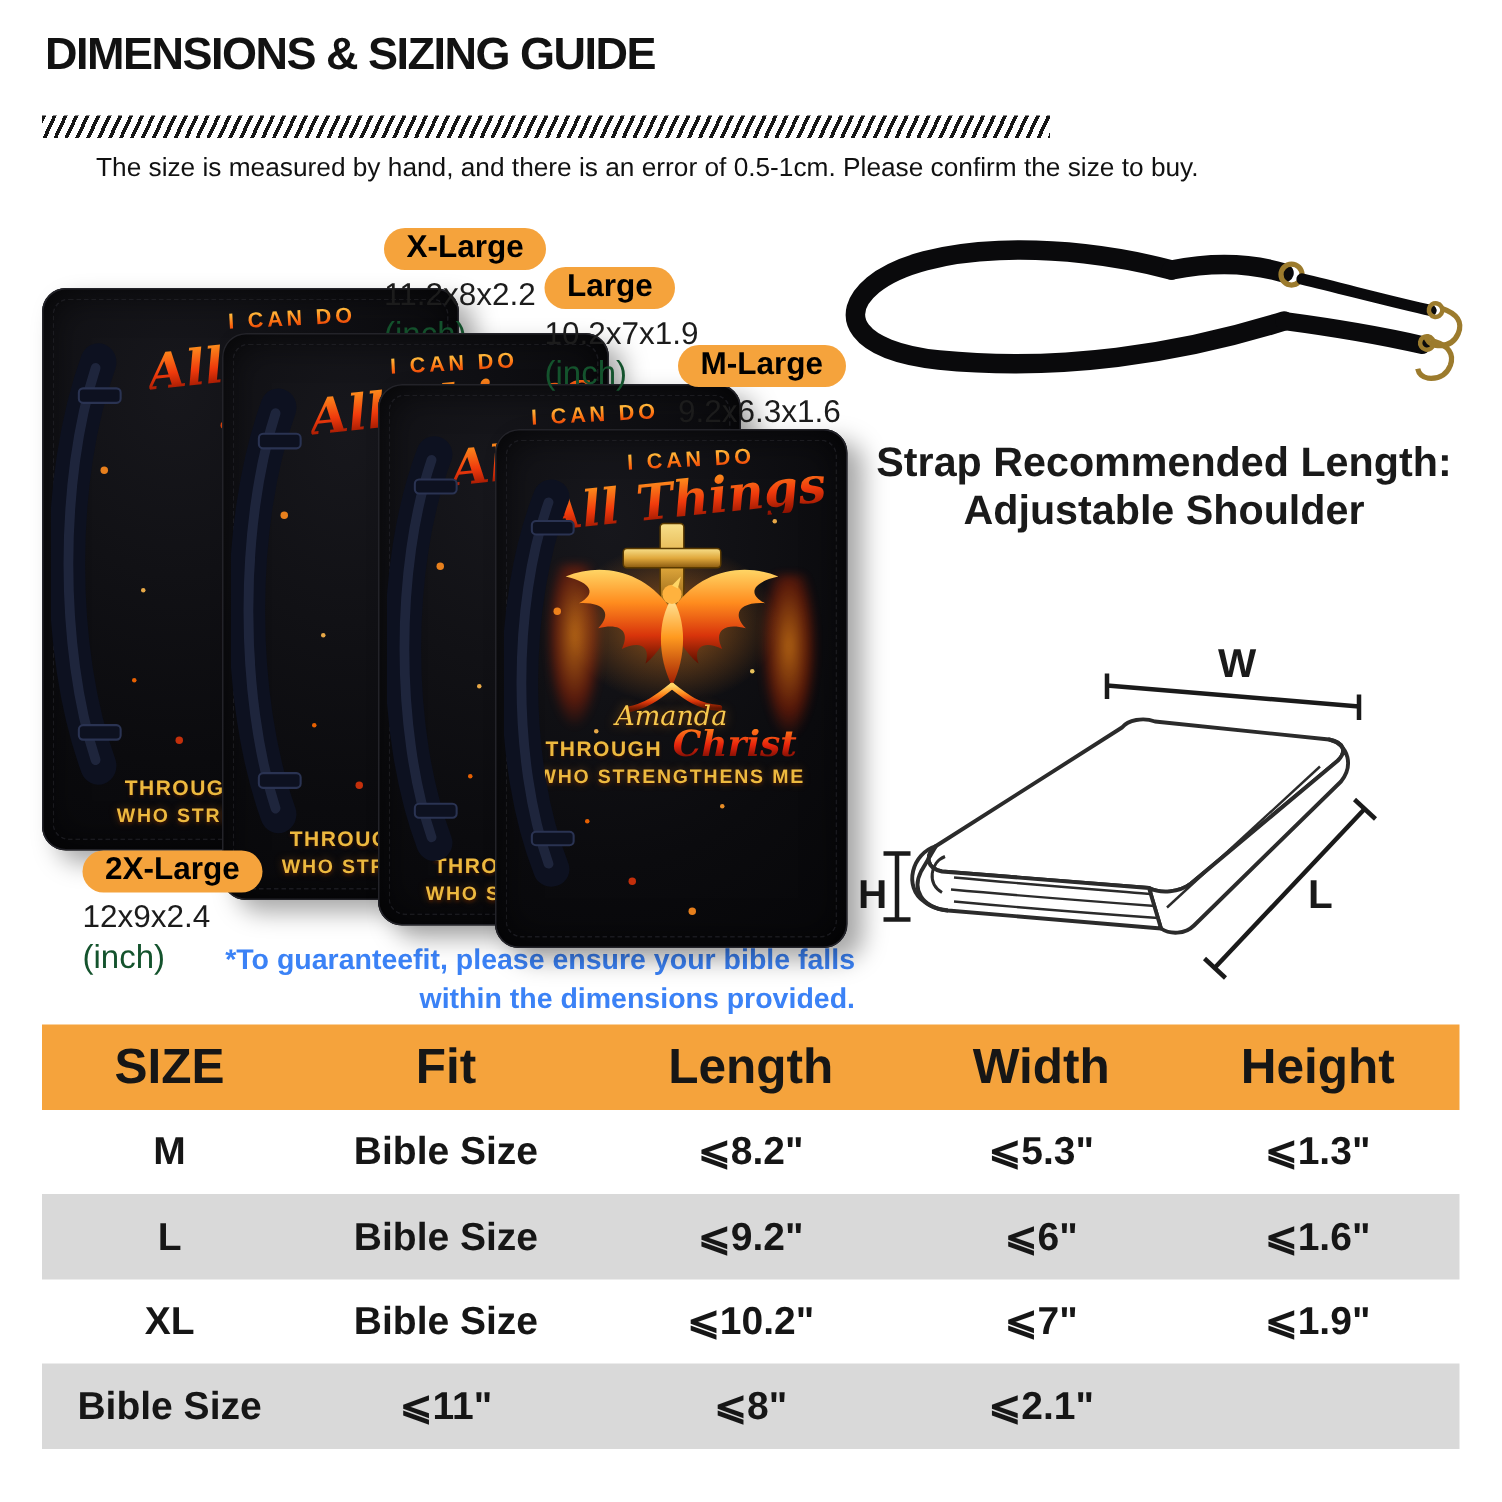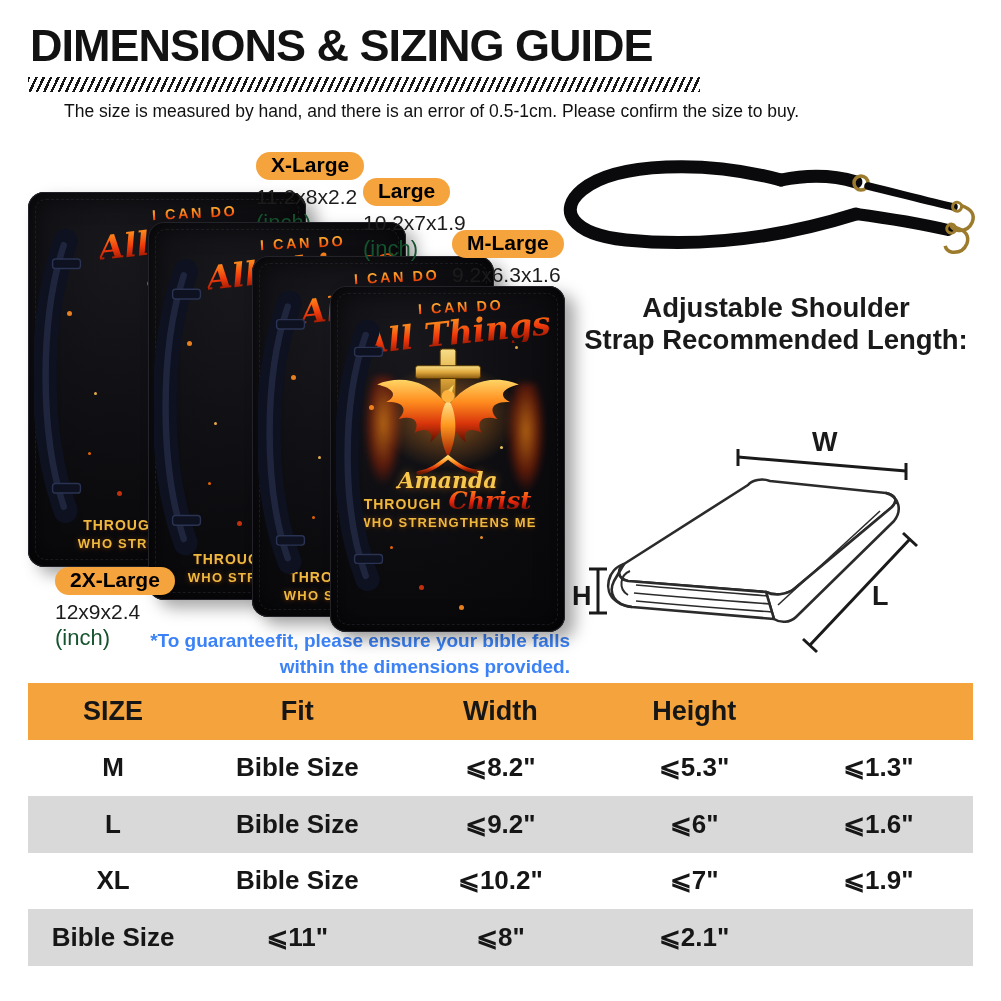--- a/index.html
+++ b/index.html
@@ -1,20 +1,20 @@
 <!DOCTYPE html>
 <html><head>
 <meta charset="utf-8">
 <style>
   * { margin:0; padding:0; box-sizing:border-box; }
   html,body { width:1001px; height:1001px; background:#fff; font-family:"Liberation Sans", sans-serif; }
   #canvas { position:relative; width:1001px; height:1001px; overflow:hidden; background:#fff; color:#141414; }
 
   
-  .title { position:absolute; left:30px; top:20px; font-size:45px; font-weight:bold; letter-spacing:-1px; color:#121212; white-space:nowrap; }
+  .title { position:absolute; left:30px; top:20px; font-size:30px; font-weight:bold; letter-spacing:-1px; color:#121212; white-space:nowrap; }
   .hatch { position:absolute; left:28px; top:77px; width:672px; height:15px;
            background:repeating-linear-gradient(115deg,#161616 0 2.4px,transparent 2.4px 6.6px); }
   .subtitle { position:absolute; left:28px; top:101px; font-size:17.5px; font-weight:500; color:#111; white-space:nowrap;margin-left:36px; }
 
   
   .cover { position:absolute; border-radius:16px;
            background:radial-gradient(130% 120% at 32% 18%, #17171c 0%, #0b0b0e 55%, #050507 100%);
            box-shadow: inset 0 0 0 1px #232329, inset 0 0 28px rgba(0,0,0,.8), 10px 8px 16px rgba(0,0,0,.35);
            overflow:hidden; }
   .cover .inner-stitch { position:absolute; inset:7px; border:1px dashed #2a2a31; border-radius:11px; opacity:.55; }
@@ -29,21 +29,21 @@
                     60px 260px 0 0 #ff6a00, 130px 320px 0 1px #ff8c1e, 185px 60px 0 0 #ffb94d; opacity:.9; }
   .art { position:relative; z-index:2; width:100%; height:100%; display:flex; flex-direction:column; align-items:center; padding-top:13px; }
   .t-icando { font-size:14.5px; font-weight:bold; letter-spacing:2.5px; transform:rotate(-3deg);
         background:linear-gradient(180deg,#ffd24a 0%,#ff7211 55%,#d41e07 100%);
         -webkit-background-clip:text; background-clip:text; color:transparent; white-space:nowrap; }
   .t-allthings { font-family:"DejaVu Serif", serif; font-style:italic; font-weight:bold; font-size:33px; line-height:1;
         transform:rotate(-6deg); margin-top:1px;
         background:linear-gradient(180deg,#ff9a1f 0%,#f03a0c 55%,#8a1000 100%);
         -webkit-background-clip:text; background-clip:text; color:transparent; white-space:nowrap;
         text-shadow:0 0 10px rgba(255,90,0,.0); }
-  .t-amanda { font-family:"DejaVu Serif", serif; font-style:italic; font-weight:bold; font-size:22px; color:#f6c84e;
+  .t-amanda { font-family:"DejaVu Serif", serif; font-style:italic; font-weight:normal; font-size:18px; color:#f6c84e;
         margin-top:-8px; text-shadow:0 1px 2px #4a1c00, 0 0 8px rgba(255,160,40,.45); white-space:nowrap; }
   .t-line4 { display:flex; align-items:baseline; gap:7px; margin-top:-2px; white-space:nowrap; }
   .t-through { font-size:14px; font-weight:bold; letter-spacing:1px; color:#edb93f; text-shadow:0 1px 2px #3c1500; }
   .t-christ { font-family:"DejaVu Serif", serif; font-style:italic; font-weight:bold; font-size:24px; line-height:.8;
         background:linear-gradient(180deg,#ff7a1a,#e8250c 55%,#7e0f04);
         -webkit-background-clip:text; background-clip:text; color:transparent; }
   .t-who { font-size:13px; font-weight:bold; letter-spacing:1.2px; color:#edb93f; margin-top:3px;
         text-shadow:0 1px 2px #3c1500, 0 0 6px rgba(255,150,40,.35); white-space:nowrap; }
   .phoenix { margin-top:-2px; }
 
@@ -67,21 +67,21 @@
 
   
   .note { position:absolute; left:70px; top:628px; width:500px; text-align:right;
           font-size:19px; font-weight:700; color:#3b82f6; line-height:1.35; }
 
   
   .size-table { position:absolute; left:28px; top:683px; width:945px; }
   .trow { display:grid; grid-template-columns:18% 21% 22% 19% 20%; height:56.5px; align-items:center; }
   .trow > div { text-align:center; font-weight:bold; font-size:26px; color:#161616; }
   .trow.head { background:var(--accent); }
-  .trow.head > div { font-size:27px; }
+  .trow.head > div { font-size:33px; }
   .trow.gray { background:#d9d9d9; }
 </style>
 </head>
 <body>
 
 <div id="canvas" style="--accent:#F5A33C;">
 
   <div class="title">DIMENSIONS &amp; SIZING GUIDE</div>
   <div class="hatch"></div>
   <div class="subtitle">The size is measured by hand, and there is an error of 0.5-1cm. Please confirm the size to buy.</div>
@@ -250,22 +250,22 @@
       <circle cx="4" cy="4" r="4.5" fill="none" stroke="#9c7b2d" stroke-width="3"></circle>
       <path d="M8,2 q16,2 14,14 q-2,10 -13,11 q-6,0 -8,-5" fill="none" stroke="#9c7b2d" stroke-width="3.5"></path>
     </g>
     <g transform="translate(392,72) rotate(10)">
       <circle cx="4" cy="4" r="4.5" fill="none" stroke="#9c7b2d" stroke-width="3"></circle>
       <path d="M8,2 q16,2 14,14 q-2,10 -13,11 q-6,0 -8,-5" fill="none" stroke="#9c7b2d" stroke-width="3.5"></path>
     </g>
   </svg>
 
   <div class="strap-heading">
+    <div>Strap Recommended Length:</div>
     <div>Adjustable Shoulder</div>
-    <div>Strap Recommended Length:</div>
   </div>
 
   <svg class="book-svg" viewBox="0 0 431 240">
     <g stroke="#2b2b2b" stroke-width="2.6" fill="#ffffff" stroke-linejoin="round">
 
       <path d="M178,62 C182,57 192,55 200,58 L316,70 C326,72 328,78 322,84 L224,166 C216,172 204,173 196,169 L58,158 C48,156 46,148 54,141 Z"></path>
 
       <path d="M316,70 C330,74 332,88 324,98 L226,194 C220,200 210,200 204,196 L196,169 C204,173 216,172 224,166 L322,84 C328,78 326,72 316,70 Z"></path>
 
       <path d="M54,141 C46,148 48,156 58,158 L196,169 L204,196 L62,184 C44,182 38,170 44,158 Z"></path>
@@ -303,20 +303,21 @@
 
   <div class="note">
     <div>*To guaranteefit, please ensure your bible falls</div>
     <div>within the dimensions provided.</div>
   </div>
 
   <div class="size-table">
     <div class="trow head">
       <div>SIZE</div>
       <div>Fit</div>
+      <div>Length</div>
       <div>Width</div>
       <div>Height</div>
     </div>
     <div class="trow">
       <div>M</div>
       <div>Bible Size</div>
       <div>⩽8.2"</div>
       <div>⩽5.3"</div>
       <div>⩽1.3"</div>
     </div>

